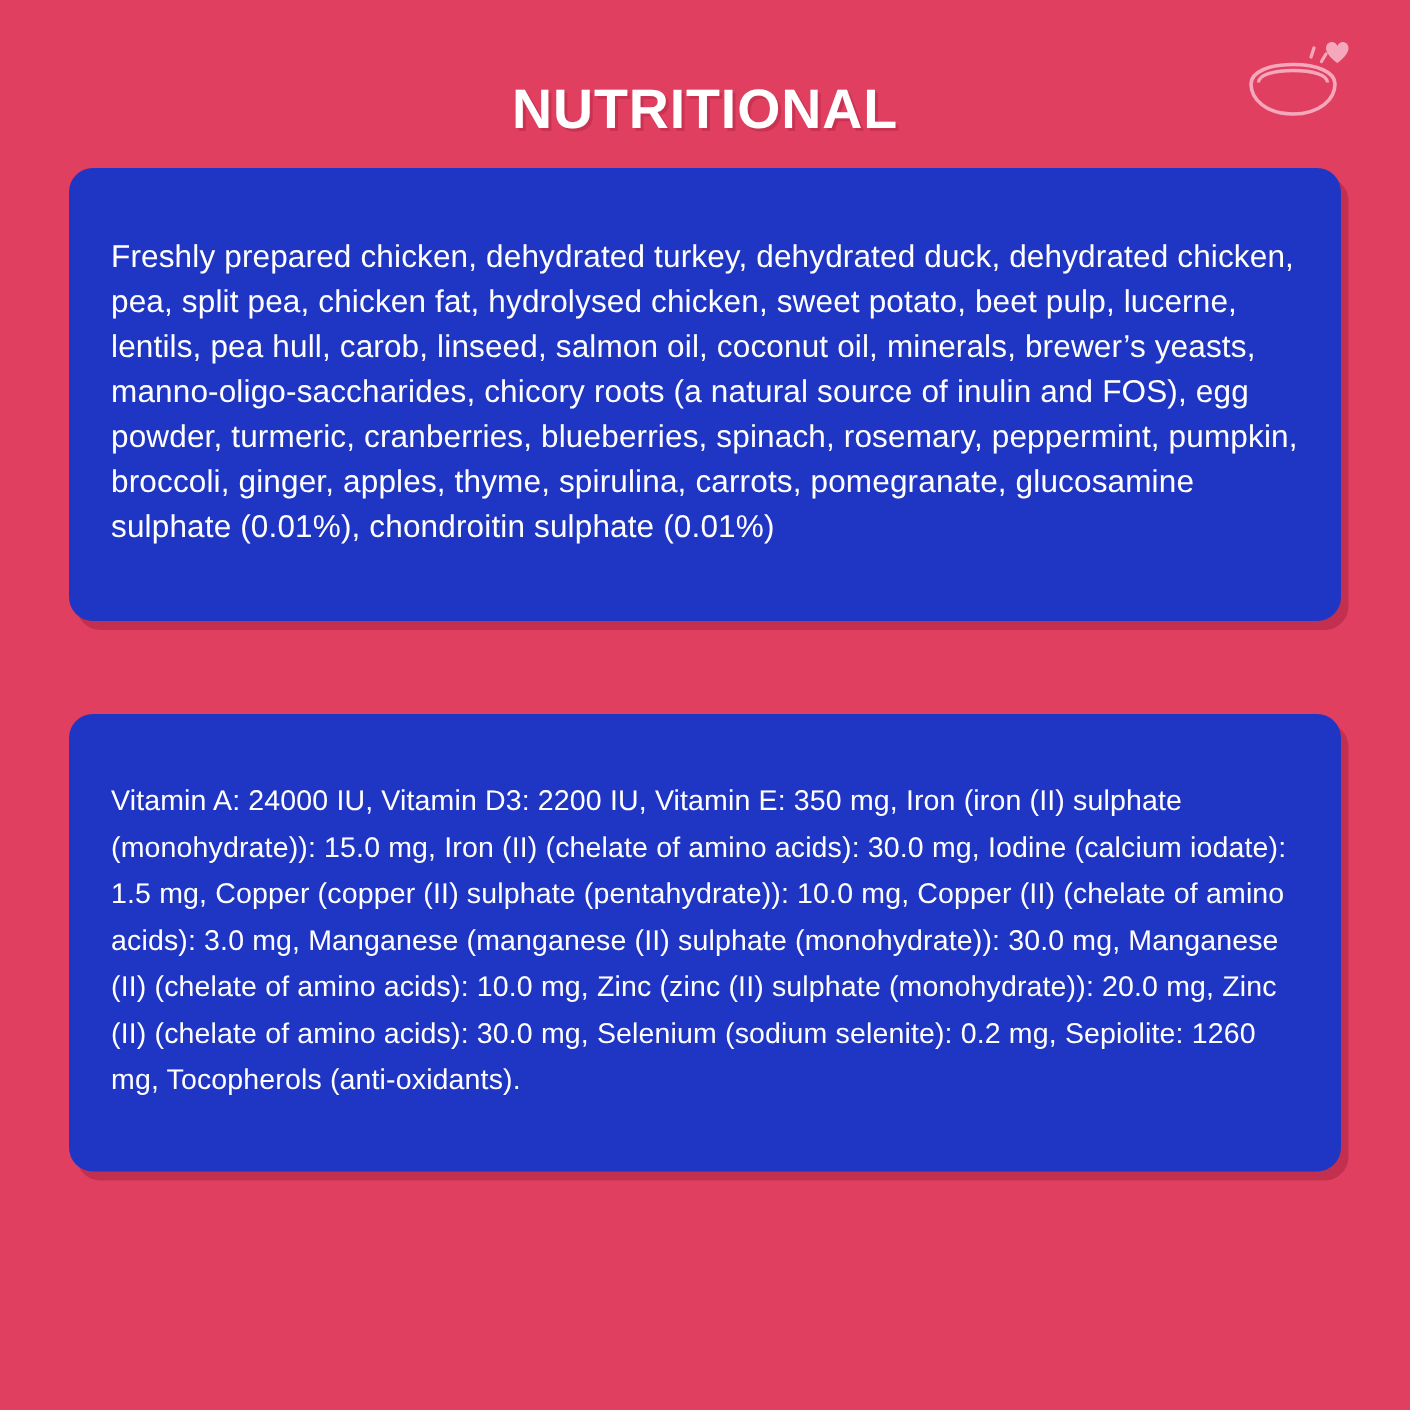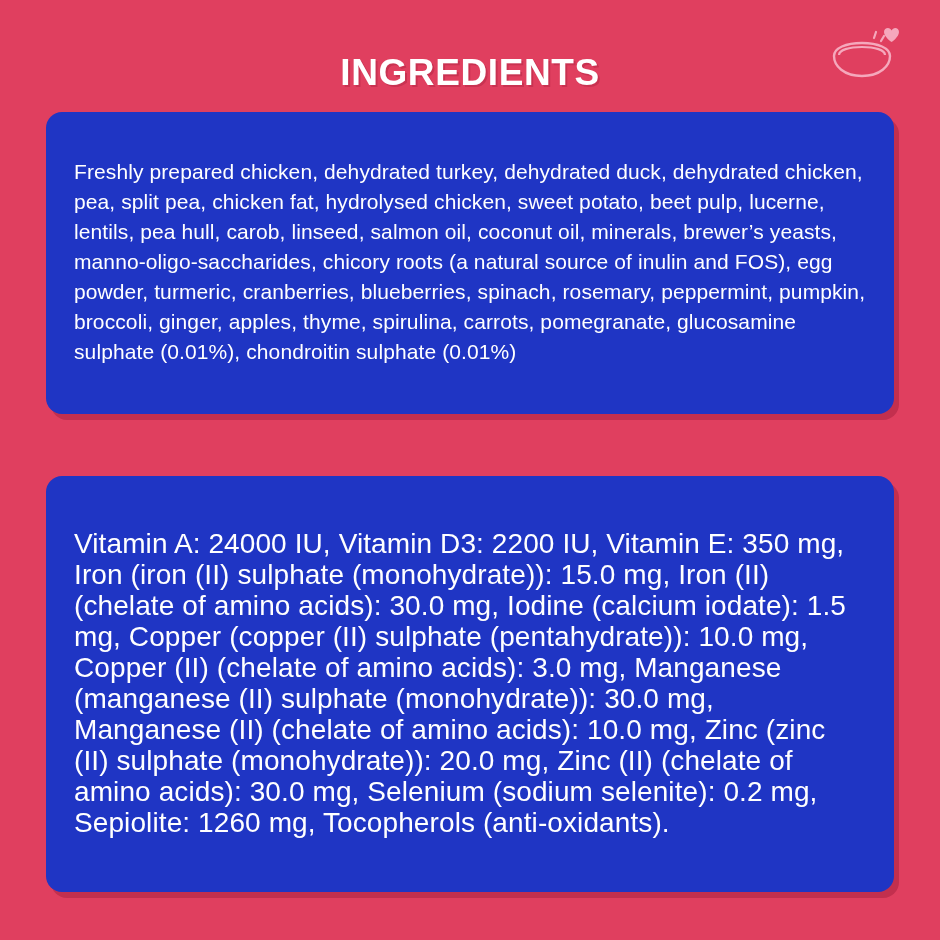--- a/index.html
+++ b/index.html
@@ -72,41 +72,41 @@
   .card-text {
     color: #ffffff;
     font-size: 21px;
     line-height: 30px;
     letter-spacing: 0.1px;
     font-family: "Liberation Sans", sans-serif;
     white-space: pre-wrap;
     word-break: normal;
   }
   #additives-card .card-text {
-    font-size: 28px;
+    font-size: 19px;
     line-height: 31px;
   }
 </style>
 </head>
 <body>
 
 <div class="page">
 
   <div class="logo">
     <svg viewBox="0 0 76 62" width="76" height="62" fill="none" xmlns="http://www.w3.org/2000/svg">
       <path d="M8 34 C8 26 20 21 36 21 C52 21 64 26 64 34 C64 44 54 54 36 54 C18 54 8 44 8 34 Z" stroke="#f5a8bc" stroke-width="2.4" fill="none"></path>
       <path d="M13 33 C13 28 23 25 36 25 C49 25 59 28 59 33" stroke="#f5a8bc" stroke-width="2.2" fill="none"></path>
       <path d="M58 10 C58 5.5 64 4.5 65.6 8.6 C67.2 4.5 73 5.5 73 10 C73 15 65.6 20 65.6 20 C65.6 20 58 15 58 10 Z" fill="#f5a8bc"></path>
       <path d="M48 16 L50 10" stroke="#f5a8bc" stroke-width="2.2" stroke-linecap="round"></path>
       <path d="M55 19 L58 14" stroke="#f5a8bc" stroke-width="2.2" stroke-linecap="round"></path>
     </svg>
   </div>
 
   <section class="section" id="ingredients-section">
-    <h2 class="section-title">INGREDIENTS</h2>
+    <h2 class="section-title">NUTRITIONAL</h2>
     <div class="card-wrap">
       <div class="card-shadow"></div>
       <div class="card" id="ingredients-card">
         <p class="card-text">Freshly prepared chicken, dehydrated turkey, dehydrated duck, dehydrated chicken, pea, split pea, chicken fat, hydrolysed chicken, sweet potato, beet pulp, lucerne, lentils, pea hull, carob, linseed, salmon oil, coconut oil, minerals, brewer’s yeasts, manno-oligo-saccharides, chicory roots (a natural source of inulin and FOS), egg powder, turmeric, cranberries, blueberries, spinach, rosemary, peppermint, pumpkin, broccoli, ginger, apples, thyme, spirulina, carrots, pomegranate, glucosamine sulphate (0.01%), chondroitin sulphate (0.01%)</p>
       </div>
     </div>
   </section>
 
   <section class="section" id="additives-section">
     <div class="card-wrap">

